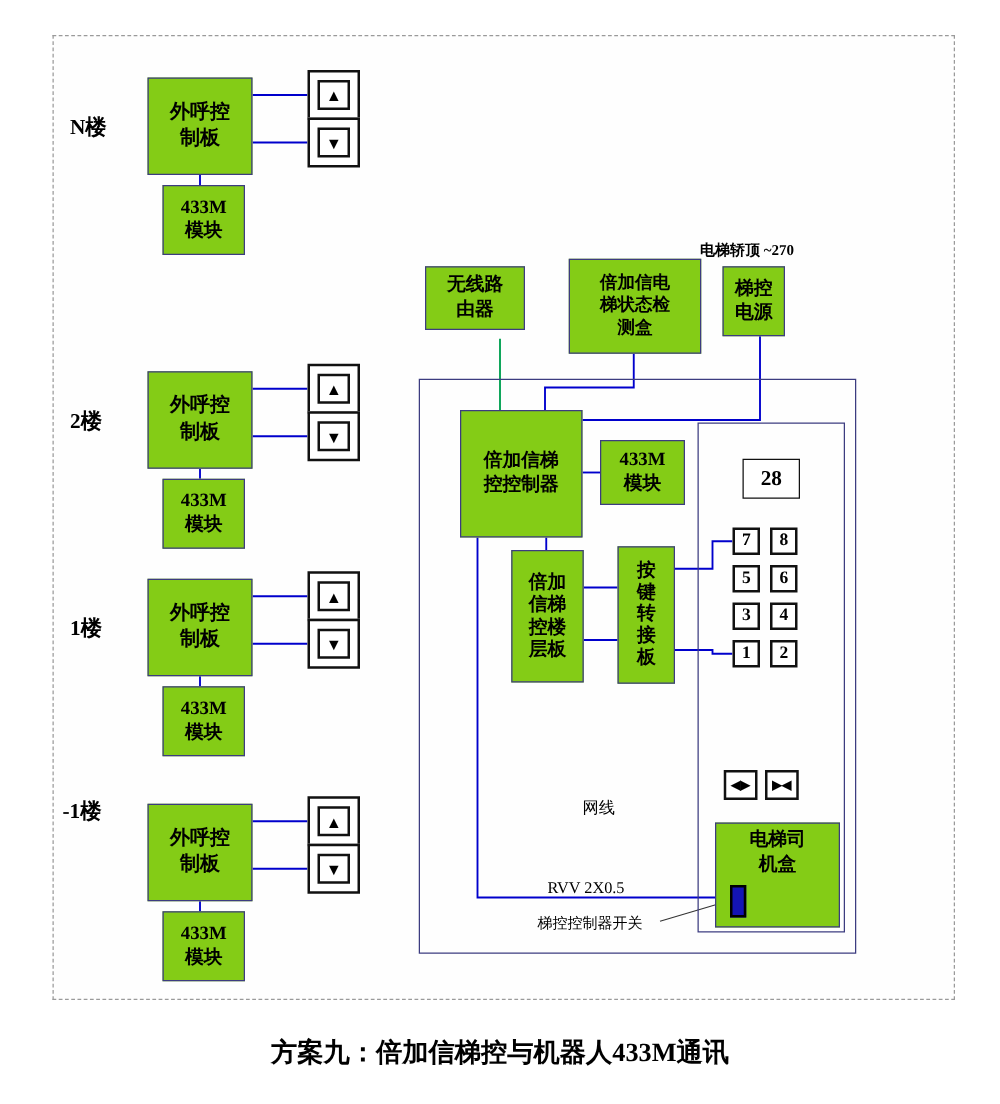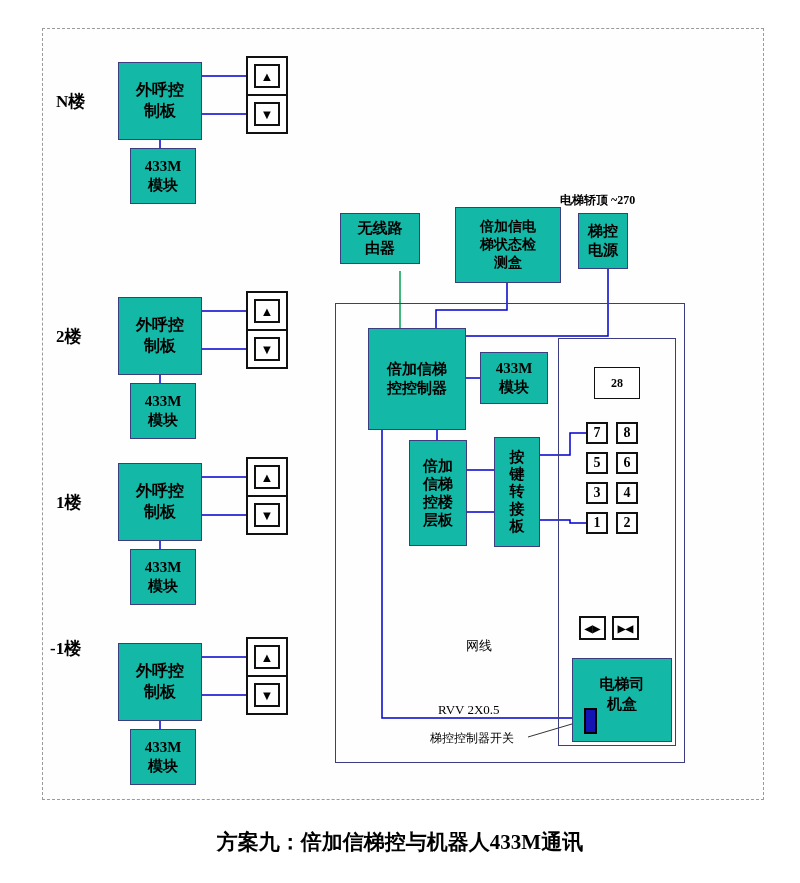--- a/index.html
+++ b/index.html
@@ -2,48 +2,48 @@
 <html><head>
 <meta charset="utf-8">
 <style>
   *{margin:0;padding:0;box-sizing:border-box}
   html,body{background:#ffffff}
   #canvas{position:relative;width:800px;height:883px;background:#ffffff;
           font-family:"Liberation Serif",serif;color:#000;overflow:hidden}
   .frame{position:absolute;left:42px;top:28px;width:722px;height:772px;
          border:1px dashed #9a9a9a;background:#fefefe;z-index:0}
   svg.wires{position:absolute;left:0;top:0;z-index:1;pointer-events:none}
-  .box{position:absolute;border:1.5px solid #3c3c80;background:#14b8a6;
+  .box{position:absolute;border:1.5px solid #3c3c80;background:#84cc16;
        display:flex;align-items:center;justify-content:center;text-align:center;
        white-space:pre-line;line-height:1.3;font-size:16px;font-weight:600;z-index:2}
   .label{position:absolute;z-index:3;white-space:pre-line;text-align:left}
   .floor-label{font-size:17px;font-weight:600}
   .module{font-size:15px;font-weight:700}
   .arrows{position:absolute;width:42px;z-index:2}
   .acell{width:42px;height:40px;border:2px solid #111;background:#fff;
          display:flex;align-items:center;justify-content:center}
   .acell + .acell{margin-top:-2px}
   .ainner{width:26px;height:24px;border:2px solid #111;display:flex;
           align-items:center;justify-content:center;font-size:13px;line-height:1}
   .digit{position:absolute;width:22px;height:22px;border:2px solid #111;background:#fff;
          display:flex;align-items:center;justify-content:center;
          font-weight:700;font-size:14px;z-index:3}
   .door{position:absolute;width:27px;height:24px;border:2px solid #111;background:#fff;
         display:flex;align-items:center;justify-content:center;
         font-size:10px;font-weight:700;z-index:3;letter-spacing:0}
   .display{position:absolute;width:46px;height:32px;border:1.5px solid #111;background:#fff;
            display:flex;align-items:center;justify-content:center;
-           font-weight:700;font-size:12px;z-index:3}
+           font-weight:700;font-size:17px;z-index:3}
   .area-title{font-size:22px;font-weight:600;letter-spacing:6px}
   .small-note{font-size:12px;font-weight:600}
   .wire-label{font-size:13px}
   .switch{position:absolute;width:13px;height:26px;background:#1414b4;border:2px solid #000;z-index:4}
   .caption{position:absolute;left:0;top:828px;width:800px;text-align:center;
            font-size:21px;font-weight:700;z-index:3}
-  .driver{align-items:flex-start;padding-top:16px;font-size:15px}
+  .driver{align-items:flex-start;padding-top:4px;font-size:15px}
 </style>
 </head>
 <body>
 
 <div id="canvas">
 
   <div class="frame"></div>
 
   <svg class="wires" width="800" height="883">
     <g stroke="#0000cc" stroke-width="1.5" fill="none">

